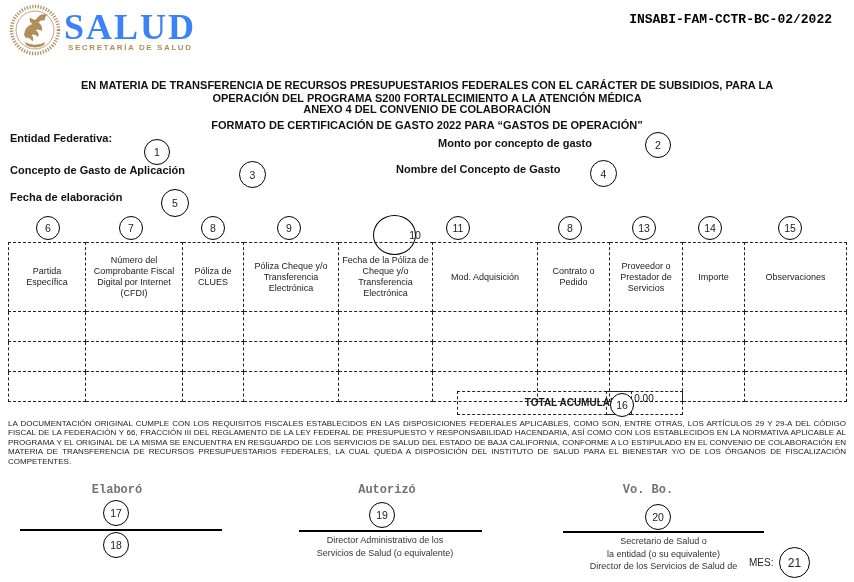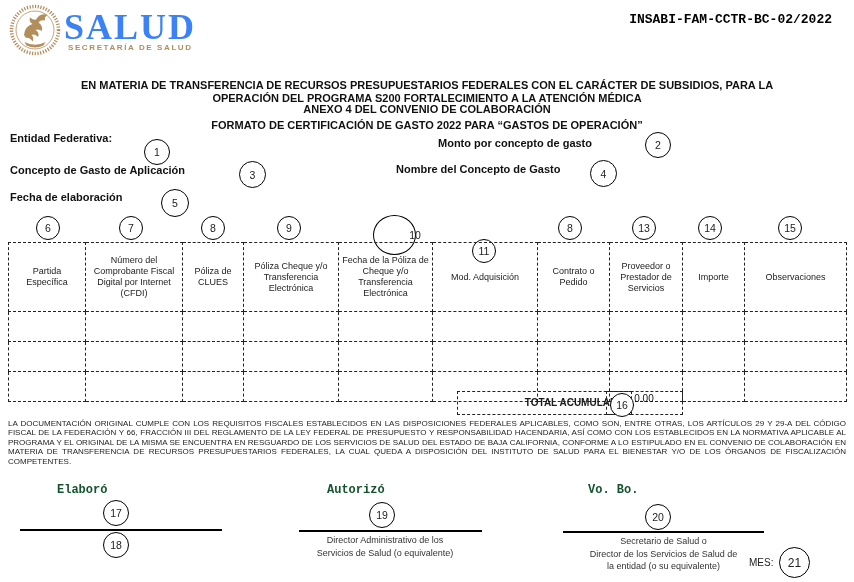--- a/index.html
+++ b/index.html
@@ -58,22 +58,22 @@
   .total-value{
     position:absolute;right:6px;top:2px;font-size:10px;color:#111;
   }
   
   .legal{
     position:absolute;left:8px;top:419px;width:838px;
     font-size:8px;line-height:9.4px;text-align:justify;color:#222;
   }
   
   .sig-title{
-    position:absolute;width:120px;text-align:left;top:483px;
-    font-family:"Liberation Mono",monospace;font-weight:bold;font-size:12px;color:#14532d;
+    position:absolute;width:120px;text-align:center;top:483px;
+    font-family:"Liberation Mono",monospace;font-weight:bold;font-size:12px;color:#737373;
   }
   .sig-line{position:absolute;border-top:2px solid #000;height:0;}
   .sig-sub{position:absolute;text-align:center;font-size:9px;line-height:12.5px;color:#333;}
   .mes-label{position:absolute;left:749px;top:557px;font-size:10px;color:#222;}
 </style>
 </head>
 <body>
 
 <div class="page">
 
@@ -110,21 +110,21 @@
   <div class="circle" style="left:590px;top:160px;width:27px;height:27px;">4</div>
 
   <div class="field-label" style="left:10px;top:191px;">Fecha de elaboración</div>
   <div class="circle" style="left:161px;top:189px;width:28px;height:28px;">5</div>
 
   <div class="circle" style="left:36px;top:216px;width:24px;height:24px;">6</div>
   <div class="circle" style="left:119px;top:216px;width:24px;height:24px;">7</div>
   <div class="circle" style="left:201px;top:216px;width:24px;height:24px;">8</div>
   <div class="circle" style="left:277px;top:216px;width:24px;height:24px;">9</div>
   <div class="circle" style="left:373px;top:215px;width:24px;height:40px;padding-left:41px;">10</div>
-  <div class="circle" style="left:472px;top:216px;width:24px;height:24px;margin-top:23px;">11</div>
+  <div class="circle" style="left:446px;top:216px;width:24px;height:24px;">11</div>
   <div class="circle" style="left:558px;top:216px;width:24px;height:24px;">8</div>
   <div class="circle" style="left:632px;top:216px;width:24px;height:24px;">13</div>
   <div class="circle" style="left:698px;top:216px;width:24px;height:24px;">14</div>
   <div class="circle" style="left:778px;top:216px;width:24px;height:24px;">15</div>
 
   <table class="grid-table">
     <colgroup>
       <col style="width:77px">
         <col style="width:97px">
         <col style="width:61px">
@@ -208,20 +208,20 @@
   <div class="sig-sub" style="left:290px;top:534px;width:190px;">
     <div>Director Administrativo de los</div>
     <div>Servicios de Salud (o equivalente)</div>
   </div>
 
   <div class="sig-title" style="left:588px;">Vo. Bo.</div>
   <div class="circle" style="left:645px;top:504px;width:26px;height:26px;">20</div>
   <div class="sig-line" style="left:563px;top:531px;width:201px;"></div>
   <div class="sig-sub" style="left:563px;top:535px;width:201px;">
     <div>Secretario de Salud o</div>
+    <div>la entidad (o su equivalente)</div>
     <div>Director de los Servicios de Salud de</div>
-    <div>la entidad (o su equivalente)</div>
   </div>
 
   <div class="mes-label">MES:</div>
   <div class="circle" style="left:779px;top:547px;width:31px;height:31px;font-size:12px;">21</div>
 
 </div>
 
 </body></html>

